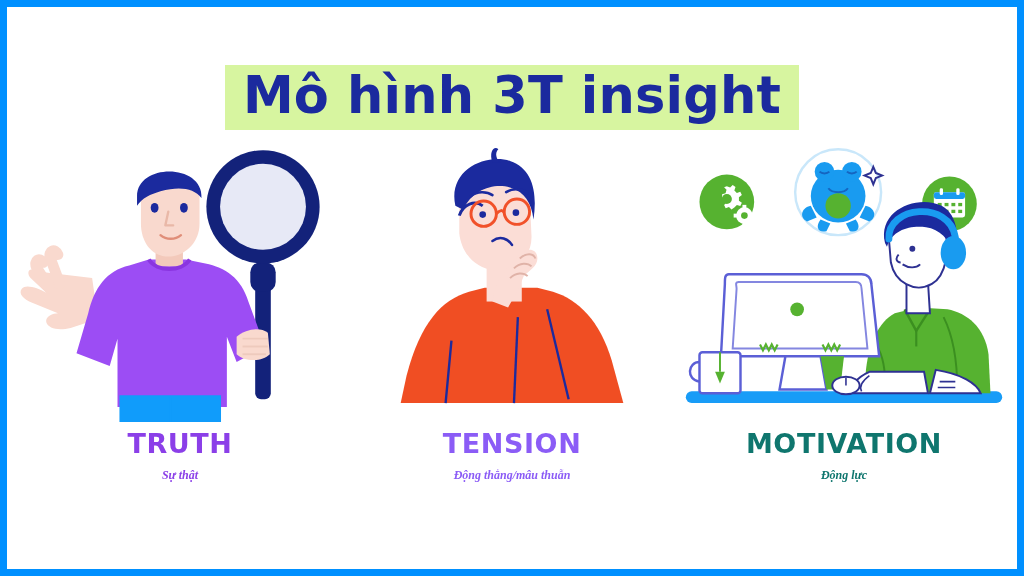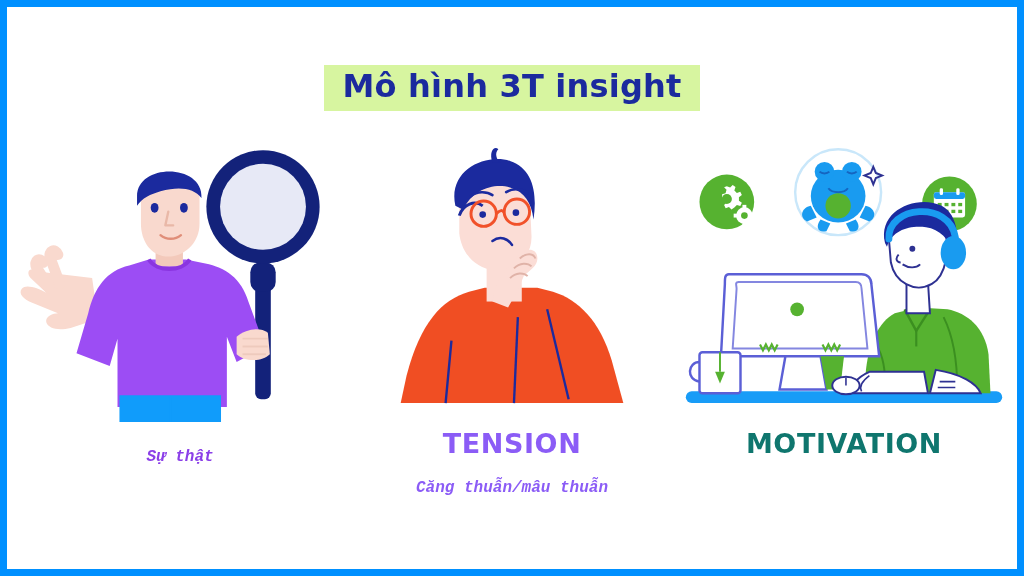--- a/index.html
+++ b/index.html
@@ -30,21 +30,21 @@
     pointer-events: none;
   }
   .title-chip {
     display: inline-block;
     background: #D7F5A0;
     padding: 5px 18px 9px 18px;
     line-height: 1;
   }
   .title-text {
     font-family: "DejaVu Sans", sans-serif;
-    font-size: 32px;
+    font-size: 51px;
     font-weight: bold;
     color: #1B2A9E;
     letter-spacing: 0.2px;
     white-space: nowrap;
   }
   
   .cols {
     position: absolute;
     top: 135px;
     left: 7px;
@@ -73,25 +73,25 @@
     margin-top: 6px;
   }
   .cap-en {
     font-family: "DejaVu Sans", sans-serif;
     font-size: 27px;
     font-weight: bold;
     letter-spacing: 0.6px;
     line-height: 1.15;
   }
   .cap-vi {
-    font-family: Liberation Mono, monospace;
-    font-size: 16px;
+    font-family: Liberation Serif, serif;
+    font-size: 12px;
     font-weight: bold;
     font-style: italic;
-    margin-top: 20px;
+    margin-top: 10px;
     line-height: 1.15;
   }
   .c-truth .cap-en, .c-truth .cap-vi { color: #8B3FE8; }
   .c-tension .cap-en, .c-tension .cap-vi { color: #8b5cf6; }
   .c-motivation .cap-en, .c-motivation .cap-vi { color: #0f766e; }
 </style>
 </head>
 <body>
 
 <div id="slide">
@@ -132,20 +132,21 @@
           <path d="M126 52 C126 18 194 18 192 54 C184 44 170 42 150 47 C140 50 131 54 126 62 Z" fill="#1B2A9E"></path>
           <ellipse cx="144" cy="64" rx="4" ry="5" fill="#1B2A9E"></ellipse>
           <ellipse cx="174" cy="64" rx="4" ry="5" fill="#1B2A9E"></ellipse>
           <path d="M158 68 L155 82 L163 82" fill="none" stroke="#E9B8A7" stroke-width="2.4" stroke-linecap="round" stroke-linejoin="round"></path>
           <path d="M150 92 C156 97 165 97 171 92" fill="none" stroke="#E08E79" stroke-width="2.4" stroke-linecap="round"></path>
 
           <path d="M138 117 C146 130 172 130 180 117" fill="none" stroke="#8A35E0" stroke-width="4"></path>
         </svg>
       </div>
       <div class="cap">
+        <div class="cap-en">TRUTH</div>
         <div class="cap-vi">Sự thật</div>
       </div>
     </div>
 
     <div class="col c-tension">
       <div class="art">
         <svg viewBox="0 0 340 280" xmlns="http://www.w3.org/2000/svg">
 
           <path d="M126 150 C98 158 76 182 62 236 L56 264 L284 264 L272 220 C260 180 238 158 212 150 L196 146 L142 146 Z" fill="#F04E23"></path>
 
@@ -173,21 +174,21 @@
           <path d="M150 98 C158 92 166 96 170 102" fill="none" stroke="#1B2A9E" stroke-width="2.6" stroke-linecap="round"></path>
 
           <path d="M150 160 C152 140 164 126 178 112 C186 104 196 106 196 116 C196 124 188 128 182 134 L176 148 L166 166 Z" fill="#FBDDD6"></path>
           <path d="M178 116 C184 110 192 110 194 116" fill="none" stroke="#E0B3A8" stroke-width="2"></path>
           <path d="M172 126 C178 120 186 120 190 124" fill="none" stroke="#E0B3A8" stroke-width="2"></path>
           <path d="M168 136 C174 130 182 130 186 134" fill="none" stroke="#E0B3A8" stroke-width="2"></path>
         </svg>
       </div>
       <div class="cap">
         <div class="cap-en">TENSION</div>
-        <div class="cap-vi">Căng thuẫn/mâu thuẫn</div>
+        <div class="cap-vi">Động thẳng/mâu thuẫn</div>
       </div>
     </div>
 
     <div class="col c-motivation">
       <div class="art">
         <svg viewBox="0 0 340 280" xmlns="http://www.w3.org/2000/svg">
 
           <g>
             <circle cx="50" cy="58" r="28" fill="#56B230"></circle>
             <path d="M50 42 l3.4 1.2 2.6-2.6 2.9 2.1 -1.2 3.5 2.6 2.6 3.5-1.1 1.6 3.3 -3 2.1 0 3.7 3 2.1 -1.6 3.3 -3.5-1.1 -2.6 2.6 -2.9 2.1 -2.6-2.6 -3.4 1.2 -1.6-3.3 2.5-2.5 -1-3.6 -3.5-1.1 0-3.7 3.5-1.1 1-3.6 -2.5-2.5 Z" fill="#ffffff"></path>
@@ -276,17 +277,18 @@
           <path d="M172 238 v8" stroke="#2E3192" stroke-width="1.6"></path>
 
           <rect x="22" y="212" width="42" height="42" rx="3" fill="#ffffff" stroke="#5B5FD6" stroke-width="2.5"></rect>
           <path d="M22 222 C10 222 8 240 22 242" fill="none" stroke="#5B5FD6" stroke-width="2.5"></path>
           <path d="M43 212 L43 232" stroke="#56B230" stroke-width="2"></path>
           <path d="M38 232 h10 l-5 12 Z" fill="#56B230"></path>
         </svg>
       </div>
       <div class="cap">
         <div class="cap-en">MOTIVATION</div>
+        <div class="cap-vi">Động lực</div>
       </div>
     </div>
 
   </div>
 </div>
 
 </body></html>

